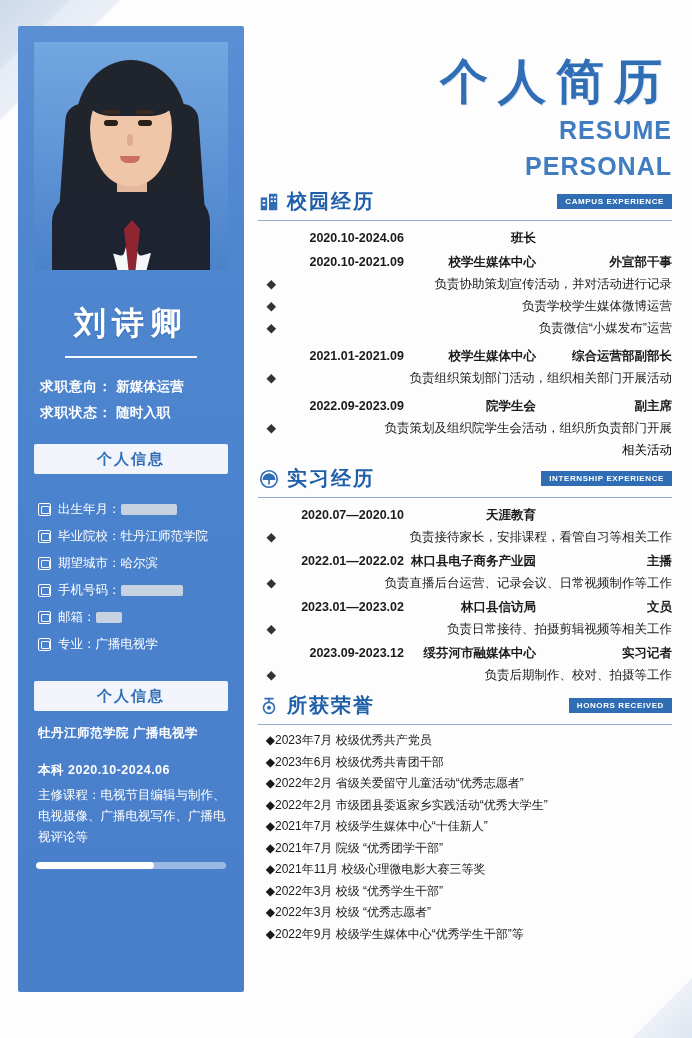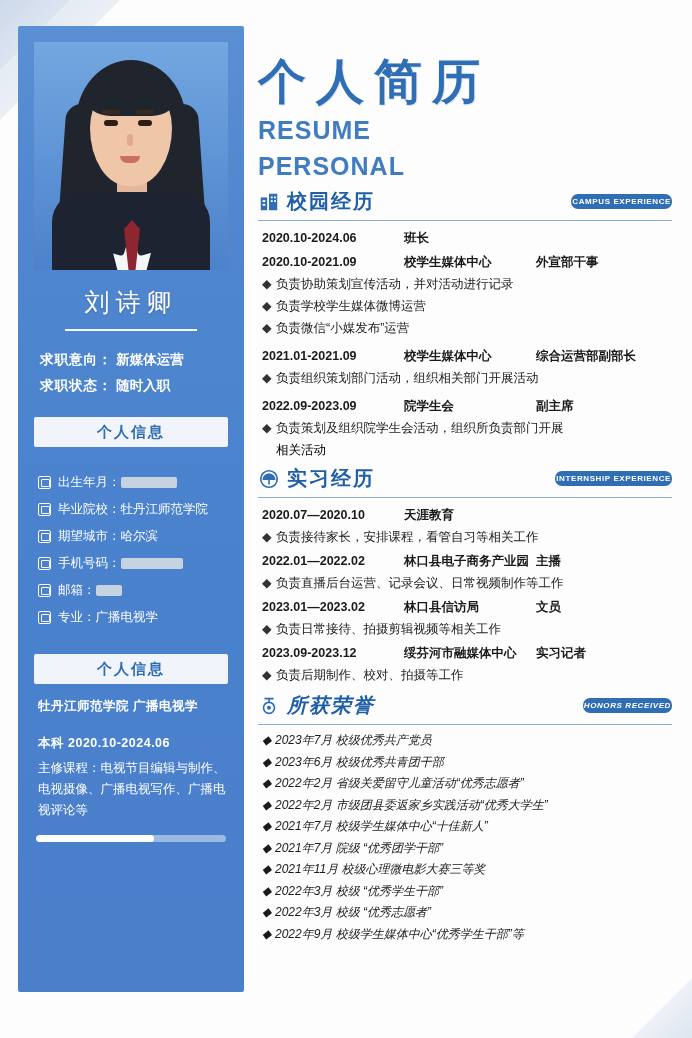--- a/index.html
+++ b/index.html
@@ -88,24 +88,24 @@
   }
   .pt-tie {
     position:absolute; left:90px; bottom:0; width:16px; height:50px;
     background:#8e2530; clip-path: polygon(50% 0, 100% 18%, 72% 100%, 28% 100%, 0 18%);
   }
   .pt-collar-l { position:absolute; left:58px; bottom:18px; width:40px; height:58px; background:#1d2330; transform: rotate(16deg); border-radius:4px;}
   .pt-collar-r { position:absolute; right:58px; bottom:18px; width:40px; height:58px; background:#1d2330; transform: rotate(-16deg); border-radius:4px;}
 
   .name {
     text-align: center;
-    font-size: 25px;
+    font-size: 32px;
     letter-spacing: 6px;
-    font-weight: normal;
-    margin-top: 16px;
+    font-weight: bold;
+    margin-top: 32px;
     text-shadow: 0 1px 2px rgba(0,0,0,.18);
   }
   .name-rule {
     width: 132px; height: 2px; background: #ffffff;
     margin: 10px auto 0 auto; opacity: .95;
   }
   .intent-block { margin-top: 16px; padding-left: 6px; font-size: 13.5px; line-height: 26px; font-weight: bold; }
   .intent-block .lbl { letter-spacing: 1px; }
 
   .sec-title {
@@ -143,20 +143,21 @@
     margin: 14px 2px 0 2px; height: 7px; border-radius: 4px;
     background: rgba(255,255,255,.45); overflow: hidden;
   }
   .progress > i { display: block; height: 100%; width: 62%; background: #ffffff; border-radius: 4px; }
 
   
   .main {
     position: absolute;
     left: 258px; top: 54px;
     width: 414px;
+    text-align: right;
   }
   .title-cn {
     font-size: 48px; font-weight: bold; color: #2f6db5;
     letter-spacing: 10px; line-height: 56px;
     text-shadow: 1px 1px 0 #dce6f3;
   }
   .title-en {
     font-size: 25px; font-weight: bold; color: #3f7cc0;
     letter-spacing: 1px; line-height: 32px; margin-top: 4px;
   }
@@ -170,21 +171,21 @@
     width: 22px; height: 22px; flex: 0 0 auto;
     color: #2f6db5;
   }
   .head-cn {
     font-size: 20px; font-weight: bold; color: #1f5fa8; letter-spacing: 2px;
   }
   .head-tag {
     margin-left: auto;
     background: #2f6db5; color: #fff;
     font-size: 8px; font-weight: bold; letter-spacing: .6px;
-    padding: 3px 1px; border-radius: 7px; white-space: nowrap;
+    padding: 3px 8px; border-radius: 0; white-space: nowrap;
   }
   .head-rule { height: 1px; background: #2f6db5; opacity: .55; margin-top: 5px; }
 
   .rows { margin-top: 6px; padding-left: 4px; }
   .exp-row {
     display: flex; font-size: 12.5px; font-weight: bold; color: #1a1a1a;
     line-height: 22px; margin-top: 2px;
   }
   .exp-row .d { width: 142px; flex: 0 0 auto; }
   .exp-row .o { width: 132px; flex: 0 0 auto; }
@@ -421,21 +422,21 @@
           <span class="o">绥芬河市融媒体中心</span>
           <span class="r">实习记者</span>
         </div>
         <div class="bullet">
             <span class="dia">◆</span>
             <span class="txt">负责后期制作、校对、拍摄等工作</span>
           </div>
       </div>
     </div>
 
-    <div class="block" style="margin-top:6px;font-style:italic;">
+    <div class="block" style="margin-top:6px;">
       <div class="block-head">
         <span class="head-ico">
           <svg viewBox="0 0 24 24" width="22" height="22" fill="none" stroke="#2f6db5" stroke-width="1.8">
             <circle cx="12" cy="14" r="6"></circle>
             <circle cx="12" cy="14" r="2.2" fill="#2f6db5" stroke="none"></circle>
             <path d="M7 4h10M12 4v4"></path>
           </svg>
         </span>
         <span class="head-cn">所获荣誉</span>
         <span class="head-tag">HONORS RECEIVED</span>

